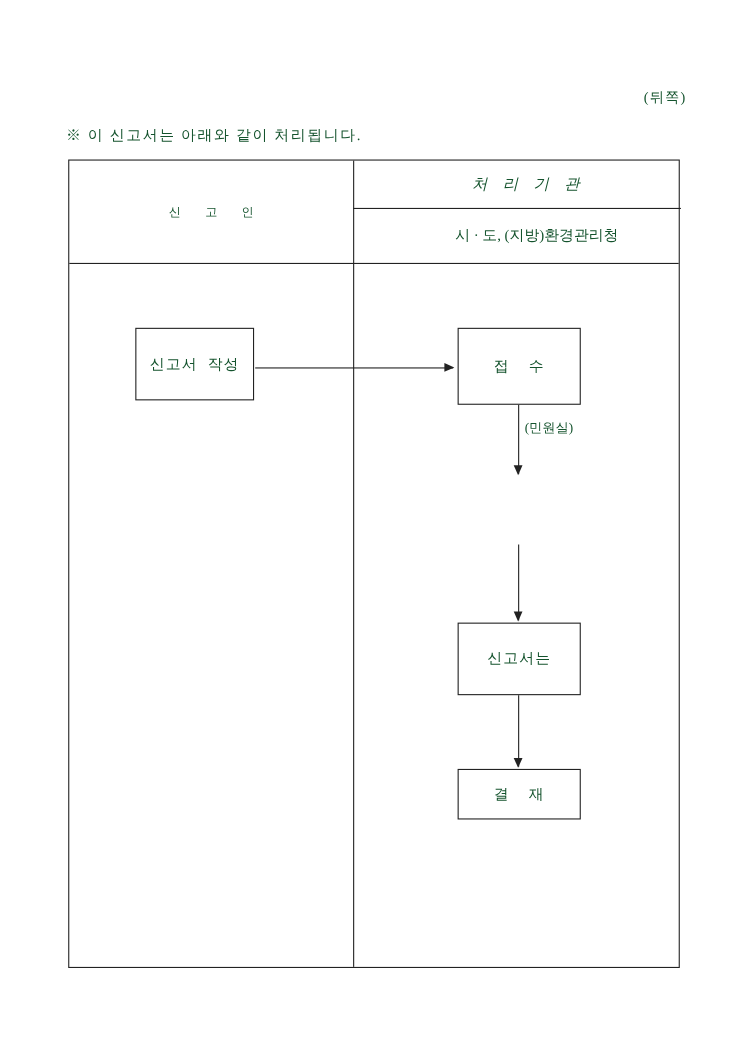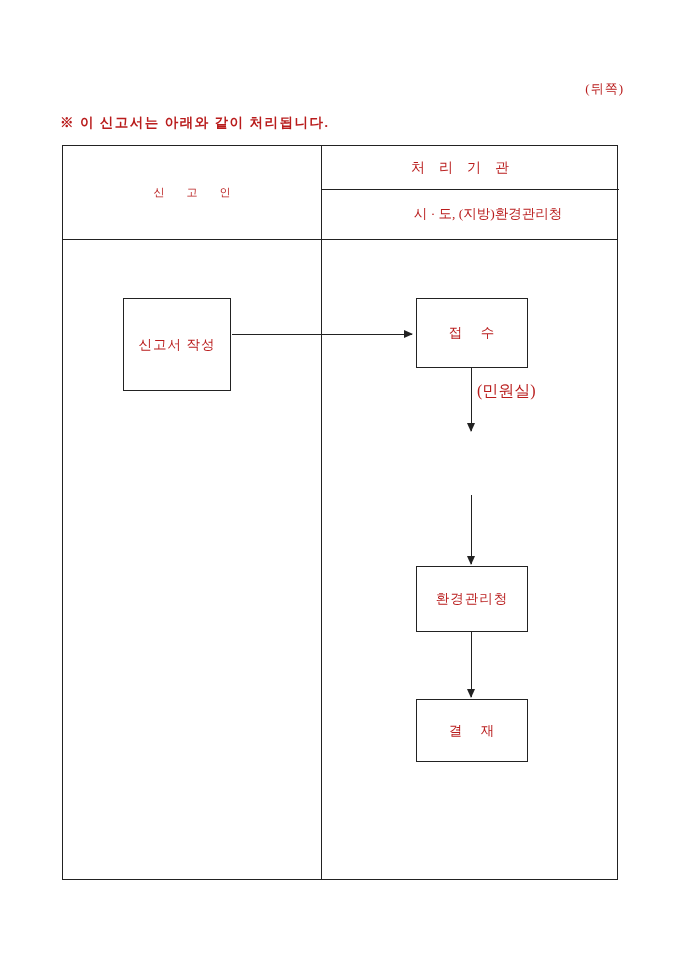--- a/index.html
+++ b/index.html
@@ -3,36 +3,36 @@
 <meta charset="utf-8">
 <style>
   * { margin: 0; padding: 0; box-sizing: border-box; }
   html, body { background: #ffffff; }
   .page {
     position: relative;
     width: 680px;
     height: 962px;
     background: #ffffff;
     font-family: "Liberation Serif", "DejaVu Serif", serif;
-    color: #b91c1c;
+    color: #14532d;
     overflow: hidden;
   }
   .corner-note {
     position: absolute;
     right: 56px;
     top: 80px;
     font-size: 13px;
     letter-spacing: 1px;
   }
   .instruction {
     position: absolute;
     left: 60px;
     top: 114px;
     font-size: 13.5px;
-    font-weight: bold;
+    font-weight: normal;
     letter-spacing: 1.5px;
     white-space: pre;
   }
   .process-table {
     position: absolute;
     left: 62px;
     top: 145px;
     width: 556px;
     height: 735px;
     border: 1px solid #222;
@@ -68,29 +68,30 @@
     width: 258px;
     height: 93px;
     display: flex;
     align-items: center;
     justify-content: center;
     font-size: 11px;
     white-space: pre;
   }
   .right-header-top {
     position: absolute;
-    left: 248px;
+    left: 266px;
     top: 0;
     width: 298px;
     height: 43px;
     display: flex;
     align-items: center;
     justify-content: center;
     font-size: 14px;
     white-space: pre;
+    font-style: italic;
   }
   .right-header-bottom {
     position: absolute;
     left: 258px;
     top: 43px;
     width: 298px;
     height: 50px;
     display: flex;
     align-items: center;
     justify-content: center;
@@ -102,25 +103,25 @@
     position: absolute;
     border: 1px solid #222;
     background: #ffffff;
     display: flex;
     align-items: center;
     justify-content: center;
     font-size: 13.5px;
     white-space: pre;
     letter-spacing: 1px;
   }
-  .box-draft   { left: 60px;  top: 152px; width: 108px; height: 93px; }
+  .box-draft   { left: 60px;  top: 152px; width: 108px; height: 66px; font-family: Liberation Mono, monospace; }
   .box-receive { left: 353px; top: 152px; width: 112px; height: 70px; }
   .box-review  { left: 353px; top: 287px; width: 112px; height: 62px; }
   .box-survey  { left: 353px; top: 420px; width: 112px; height: 66px; }
-  .box-approve { left: 353px; top: 553px; width: 112px; height: 63px; }
+  .box-approve { left: 353px; top: 553px; width: 112px; height: 46px; }
 
   .arrow-right {
     position: absolute;
     height: 1px;
     background: #222;
   }
   .arrow-right::after {
     content: "";
     position: absolute;
     right: -1px;
@@ -148,21 +149,21 @@
     border-right: 4px solid transparent;
   }
   .arrow-receive-review { left: 408px; top: 222px; height: 63px; }
   .arrow-review-survey  { left: 408px; top: 349px; height: 69px; }
   .arrow-survey-approve { left: 408px; top: 486px; height: 65px; }
 
   .civil-office-note {
     position: absolute;
     left: 414px;
     top: 235px;
-    font-size: 16px;
+    font-size: 12px;
     white-space: pre;
   }
 </style>
 </head>
 <body>
 
 <div class="page">
 
   <div class="corner-note">(뒤쪽)</div>
 
@@ -186,21 +187,21 @@
 
     <div class="flow-box box-receive">접    수</div>
 
     <div class="arrow-down arrow-receive-review"></div>
 
     <div class="civil-office-note">(민원실)</div>
 
 
     <div class="arrow-down arrow-review-survey"></div>
 
-    <div class="flow-box box-survey">환경관리청</div>
+    <div class="flow-box box-survey">신고서는</div>
 
     <div class="arrow-down arrow-survey-approve"></div>
 
     <div class="flow-box box-approve">결    재</div>
 
   </div>
 
 </div>
 
 </body></html>

